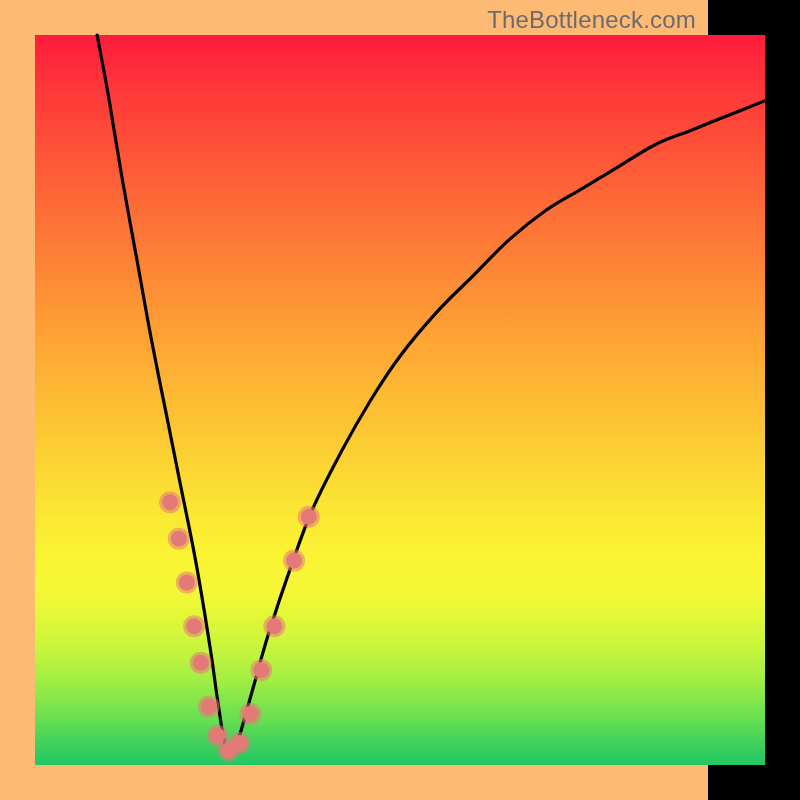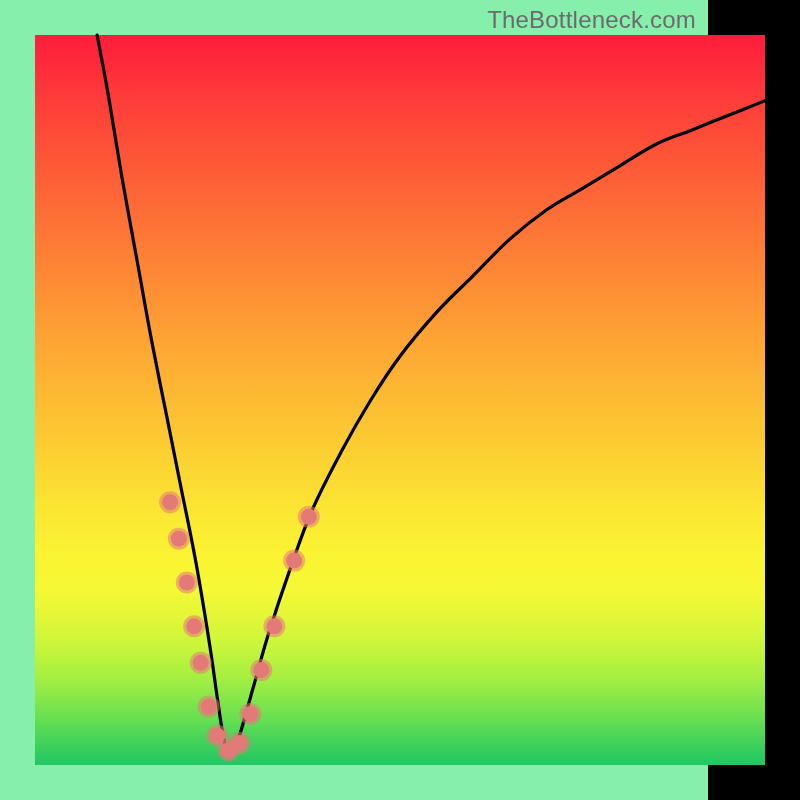--- a/index.html
+++ b/index.html
@@ -9,21 +9,21 @@
     height: 800px;
     overflow: hidden;
     background: #000;
   }
   .frame {
     position: absolute;
     left: 0;
     top: 0;
     width: 708px;
     height: 800px;
-    background: #86efac;
+    background: #fdba74;
   }
   .plot {
     position: absolute;
     left: 35px;
     top: 35px;
     width: 730px;
     height: 730px;
     background: linear-gradient(to bottom,
       #fe1c3c 0%,
       #fe393a 8%,

